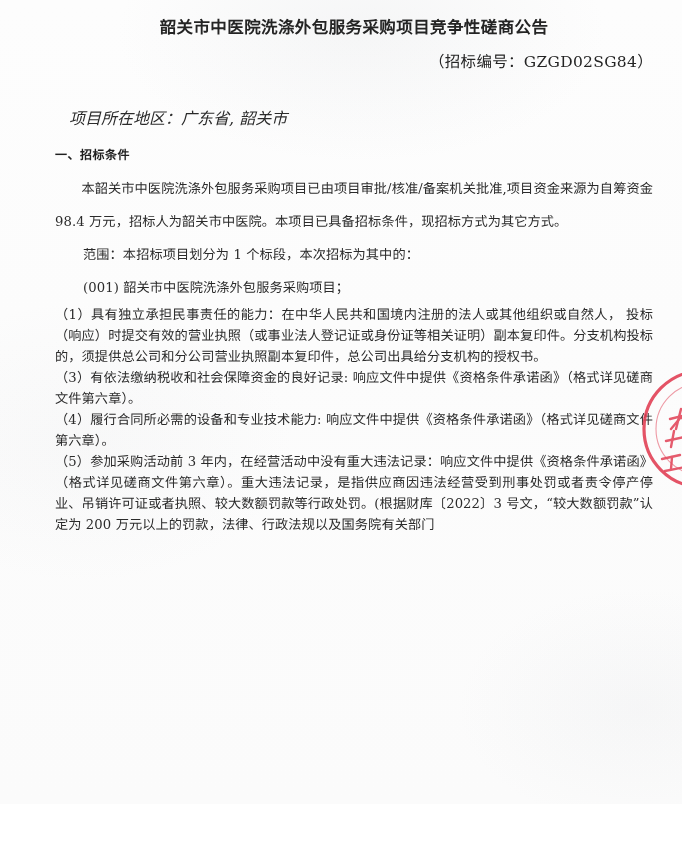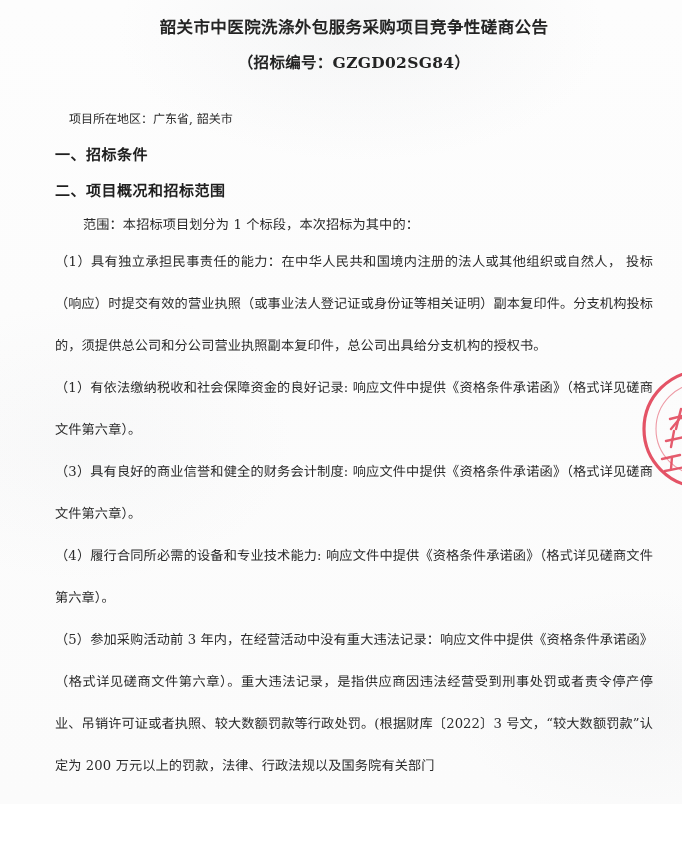--- a/index.html
+++ b/index.html
@@ -50,42 +50,43 @@
     text-align: center;
     font-size: 16.5px;
     font-weight: 700;
     letter-spacing: 0.4px;
     line-height: 1.5;
     margin: 0;
     padding-top: 16px;
     color: #242424;
   }
   .doc-subtitle {
-    text-align: center;
+    text-align: right;
     font-size: 15.5px;
-    font-weight: 700;
+    font-weight: 400;
     letter-spacing: 0.3px;
     line-height: 1.5;
     margin: 0;
     padding-top: 10px;
     color: #242424;
   }
 
   
   .body-block {
     padding-top: 30px;
   }
   .meta-line {
-    font-size: 12px;
+    font-size: 16px;
     line-height: 30px;
     margin: 0 0 2px 14px;
     color: #2b2b2b;
+    font-style: italic;
   }
   h2.section {
-    font-size: 15px;
+    font-size: 12px;
     font-weight: 700;
     line-height: 30px;
     margin: 6px 0 2px 0;
     letter-spacing: 0.5px;
     color: #1f1f1f;
   }
   p.para {
     font-size: 13.2px;
     line-height: 33px;
     margin: 0;
@@ -93,21 +94,21 @@
     text-justify: inter-ideograph;
     letter-spacing: 0.1px;
     color: #2b2b2b;
   }
   p.indent2 { text-indent: 2em; }
   p.sub {
     margin-left: 28px;
     text-indent: 0;
   }
   p.item { text-indent: 0; }
-  p.tight { line-height: 42px; }
+  p.tight { line-height: 21px; }
 
   
   #seal {
     position: absolute;
     left: 640px;
     top: 367px;
     width: 124px;
     height: 124px;
     z-index: 3;
     pointer-events: none;
@@ -124,28 +125,28 @@
 
     <h1 class="doc-title">韶关市中医院洗涤外包服务采购项目竞争性磋商公告</h1>
 
     <div class="doc-subtitle">（招标编号：GZGD02SG84）</div>
 
     <div class="body-block">
 
       <div class="meta-line">项目所在地区：广东省, 韶关市</div>
 
       <h2 class="section">一、招标条件</h2>
+      <p class="para indent2">本韶关市中医院洗涤外包服务采购项目已由项目审批/核准/备案机关批准,项目资金来源为自筹资金 98.4 万元，招标人为韶关市中医院。本项目已具备招标条件，现招标方式为其它方式。</p>
 
-      <h2 class="section">二、项目概况和招标范围</h2>
       <p class="para sub">范围：本招标项目划分为 1 个标段，本次招标为其中的：</p>
+      <p class="para sub">(001) 韶关市中医院洗涤外包服务采购项目；</p>
 
 
       <p class="para item tight">（1）具有独立承担民事责任的能力：在中华人民共和国境内注册的法人或其他组织或自然人， 投标（响应）时提交有效的营业执照（或事业法人登记证或身份证等相关证明）副本复印件。分支机构投标的，须提供总公司和分公司营业执照副本复印件，总公司出具给分支机构的授权书。</p>
-      <p class="para item tight">（1）有依法缴纳税收和社会保障资金的良好记录: 响应文件中提供《资格条件承诺函》（格式详见磋商文件第六章）。</p>
-      <p class="para item tight">（3）具有良好的商业信誉和健全的财务会计制度: 响应文件中提供《资格条件承诺函》（格式详见磋商文件第六章）。</p>
+      <p class="para item tight">（3）有依法缴纳税收和社会保障资金的良好记录: 响应文件中提供《资格条件承诺函》（格式详见磋商文件第六章）。</p>
       <p class="para item tight">（4）履行合同所必需的设备和专业技术能力: 响应文件中提供《资格条件承诺函》（格式详见磋商文件第六章）。</p>
       <p class="para item tight">（5）参加采购活动前 3 年内，在经营活动中没有重大违法记录：响应文件中提供《资格条件承诺函》（格式详见磋商文件第六章）。重大违法记录，是指供应商因违法经营受到刑事处罚或者责令停产停业、吊销许可证或者执照、较大数额罚款等行政处罚。(根据财库〔2022〕3 号文，“较大数额罚款”认定为 200 万元以上的罚款，法律、行政法规以及国务院有关部门</p>
 
     </div>
   </div>
 
   <div id="seal">
     <svg width="124" height="124" viewBox="0 0 124 124" aria-hidden="true">
       <g fill="none" stroke="#e03a50" stroke-width="3.2" opacity="0.95">
         <circle cx="62" cy="62" r="58"></circle>

